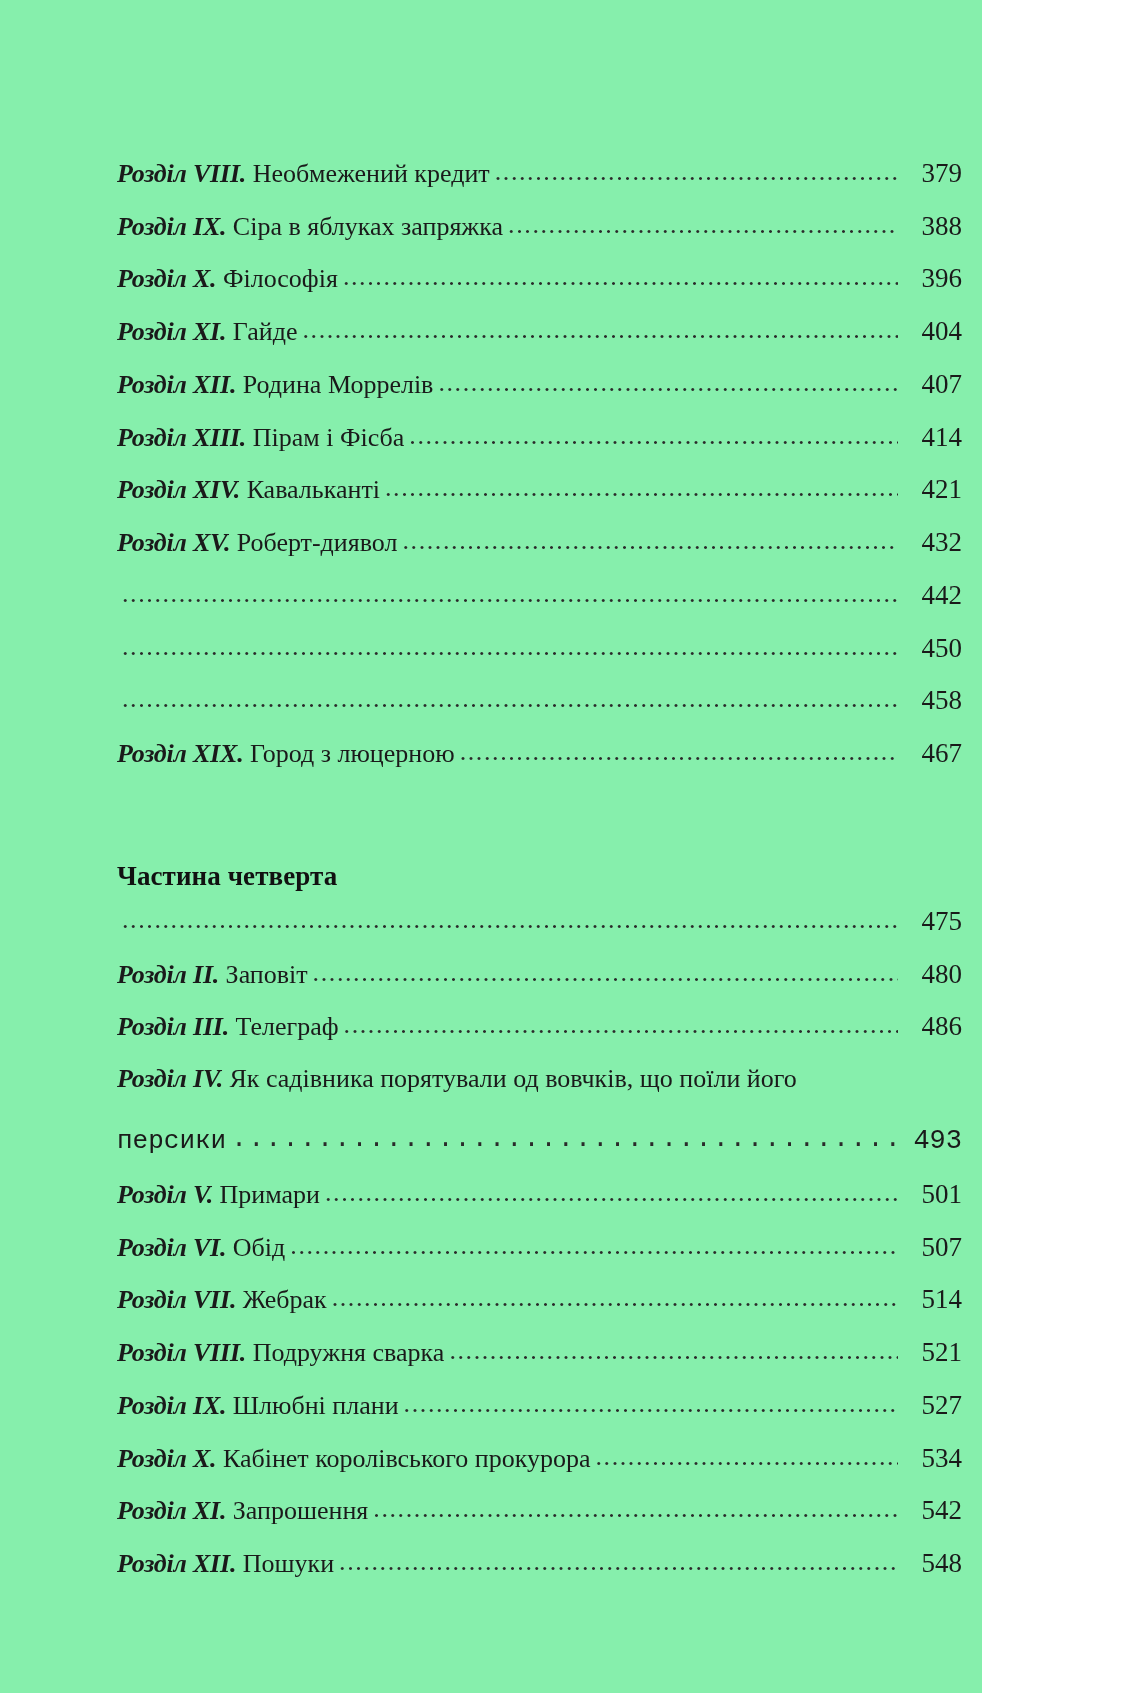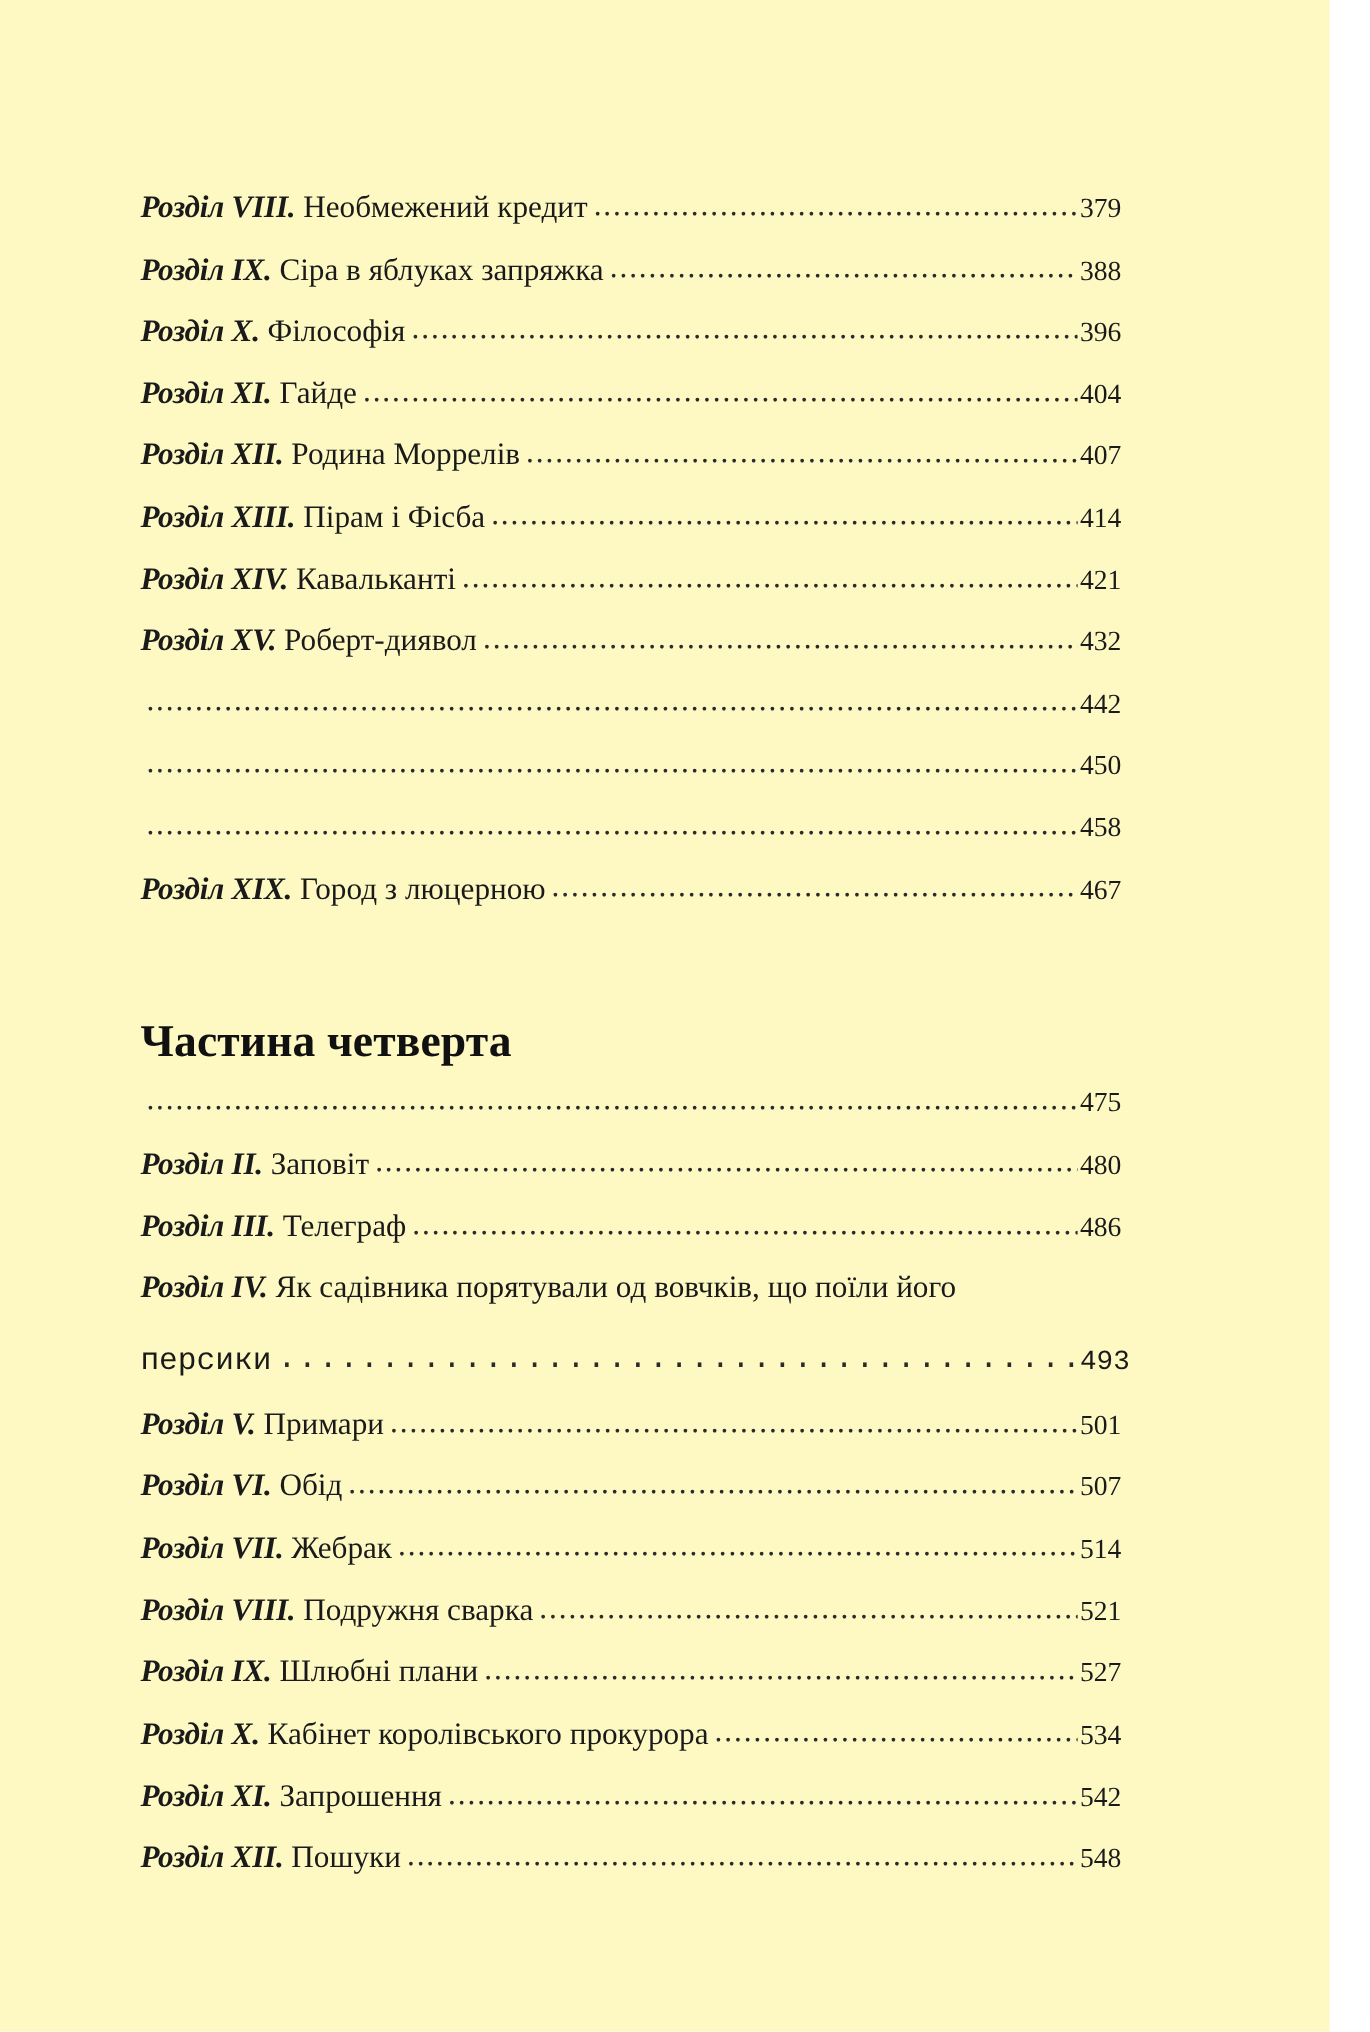--- a/index.html
+++ b/index.html
@@ -13,44 +13,44 @@
     height: 1693px;
     position: relative;
     font-family: "Liberation Serif", "DejaVu Serif", serif;
     color: #1a1a1a;
     overflow: hidden;
   }
 
   .page {
     position: absolute;
     left: 0; top: 0;
-    width: 1108px;
+    width: 982px;
     height: 1693px;
-    background: #fef9c3;
+    background: #86efac;
   }
 
   .toc {
     position: absolute;
     left: 117px;
     top: 158px;
     width: 845px;
   }
 
   
   .group + .group { margin-top: 0; }
 
   .group-gap {
     height: 72px;
   }
 
   .part-heading {
     font-family: "Liberation Serif", "DejaVu Serif", serif;
     font-weight: bold;
     font-style: normal;
-    font-size: 38px;
+    font-size: 27px;
     letter-spacing: 0.1px;
     color: #111111;
     margin: 0 0 16px 0;
     line-height: 1.0;
   }
 
   
   .entry {
     display: flex;
     align-items: baseline;
@@ -85,23 +85,23 @@
     margin: 0 2px 0 5px;
     position: relative;
     top: -2px;
     font-size: 26px;
     color: #2a2a2a;
     letter-spacing: 1.6px;
   }
 
   .page-num {
     flex: 0 0 auto;
-    text-align: left;
+    text-align: right;
     min-width: 62px;
-    font-size: 23px;
+    font-size: 27px;
     color: #1a1a1a;
     font-variant-numeric: lining-nums;
   }
 
   
   .entry.wrap {
     display: block;
     margin-bottom: 22.5px;
   }
   .entry.wrap .line1 {

